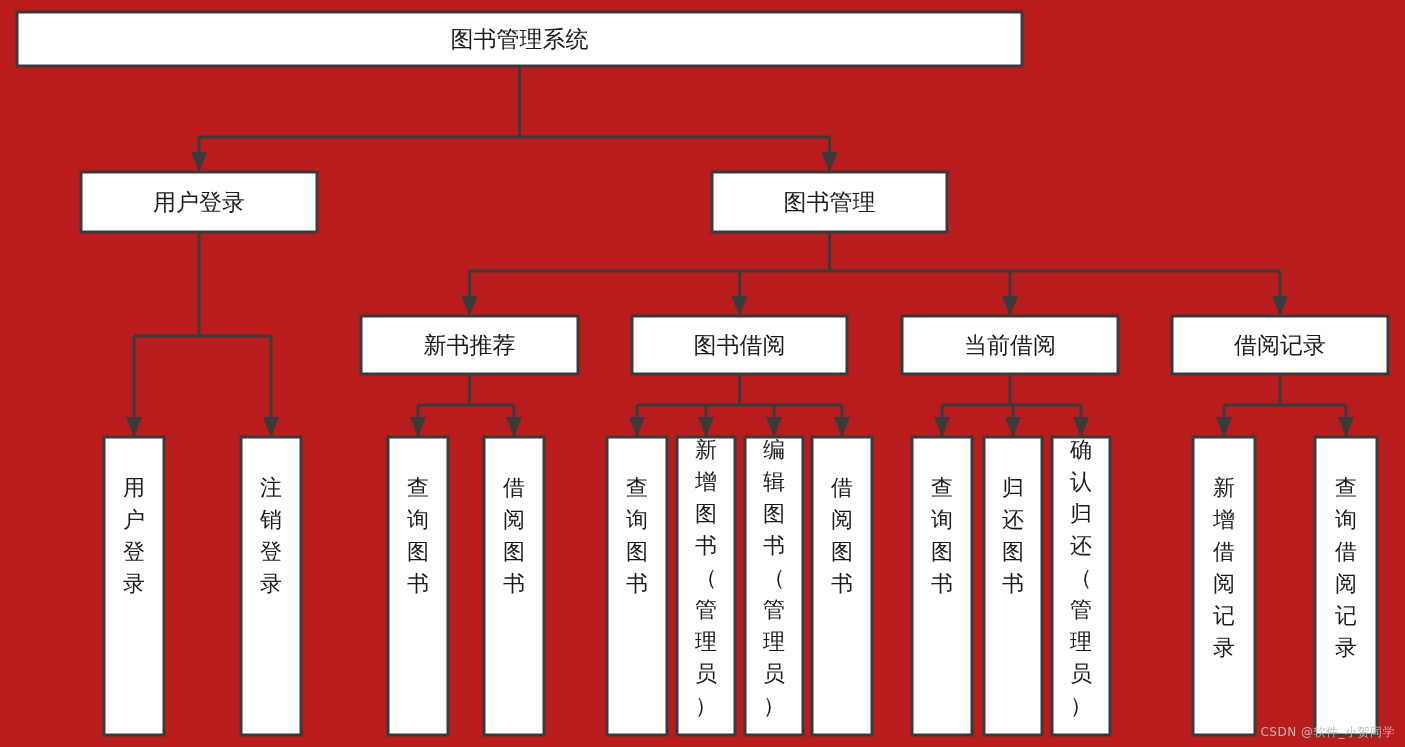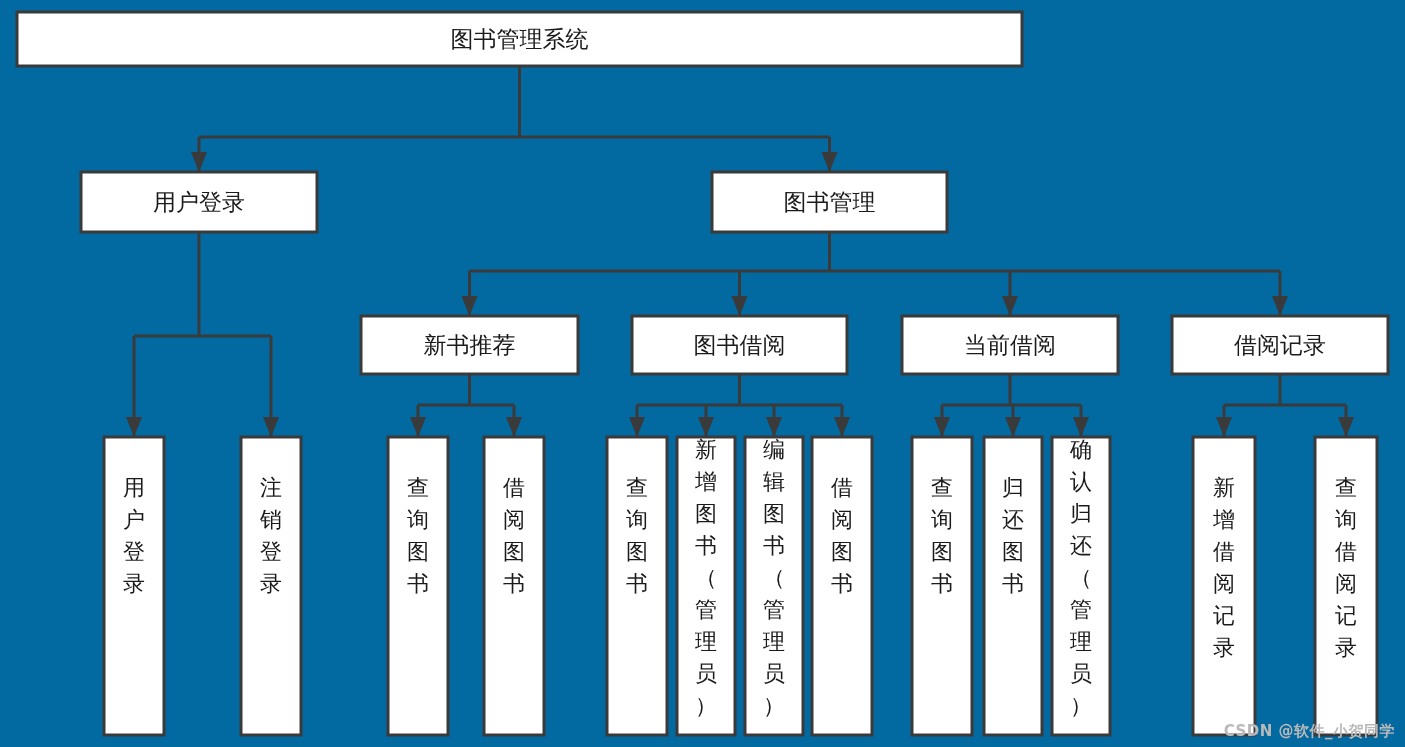--- a/index.html
+++ b/index.html
@@ -2,21 +2,21 @@
 <html lang="zh"><head>
 <meta charset="utf-8">
 <title>图书管理系统 功能结构图</title>
 <style>
   html,body{margin:0;padding:0;background:#ffffff;}
   body{
     width:1405px;height:747px;overflow:hidden;
     font-family:"DejaVu Sans","Liberation Sans",sans-serif;
     -webkit-font-smoothing:antialiased;
   }
-  #diagram-root{position:relative;width:1405px;height:747px;background:#0369a1;}
+  #diagram-root{position:relative;width:1405px;height:747px;background:#b91c1c;}
   svg#tree-svg{position:absolute;left:0;top:0;width:1405px;height:747px;display:block;}
 
   .node-box{
     fill:#ffffff;
     stroke:#3a3a3a;
     stroke-width:3;
   }
   .connector{
     stroke:#3a3a3a;
     stroke-width:3;
@@ -34,26 +34,25 @@
     white-space:pre;
   }
   .node-label.vertical{
     font-size:22px;
     text-anchor:middle;
   }
   .watermark{
     position:absolute;
     right:10px;bottom:6px;
     color:#b9b9b9;
-    font-size:15px;
+    font-size:12px;
     font-family:"DejaVu Sans","Liberation Sans",sans-serif;
     letter-spacing:.5px;
     user-select:none;
     pointer-events:none;
-    font-weight:bold;
   }
 </style>
 </head>
 <body>
 
 <div id="diagram-root">
   <svg id="tree-svg" viewBox="0 0 1405 747" xmlns="http://www.w3.org/2000/svg">
     <g id="edge-layer">
         <g>
           <path d="M 519.5 66 L 519.5 137" class="connector"></path>

